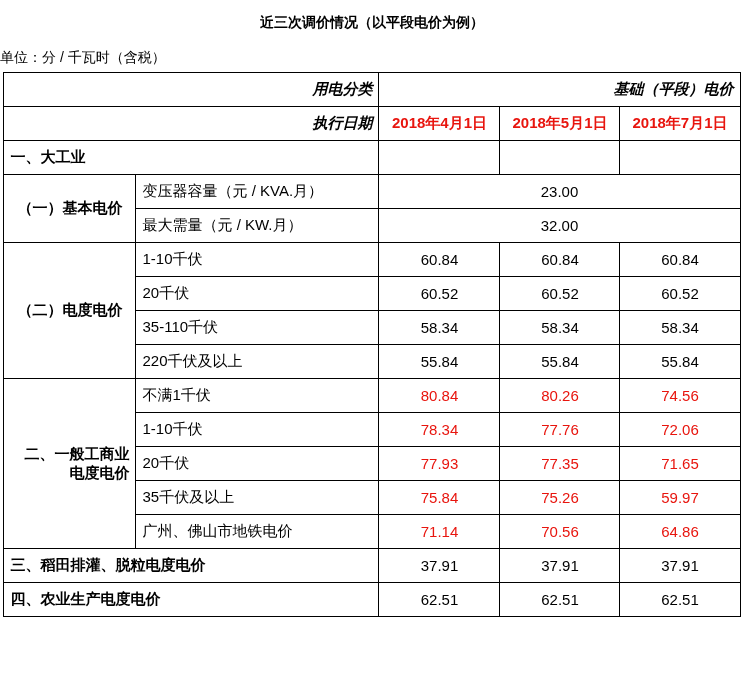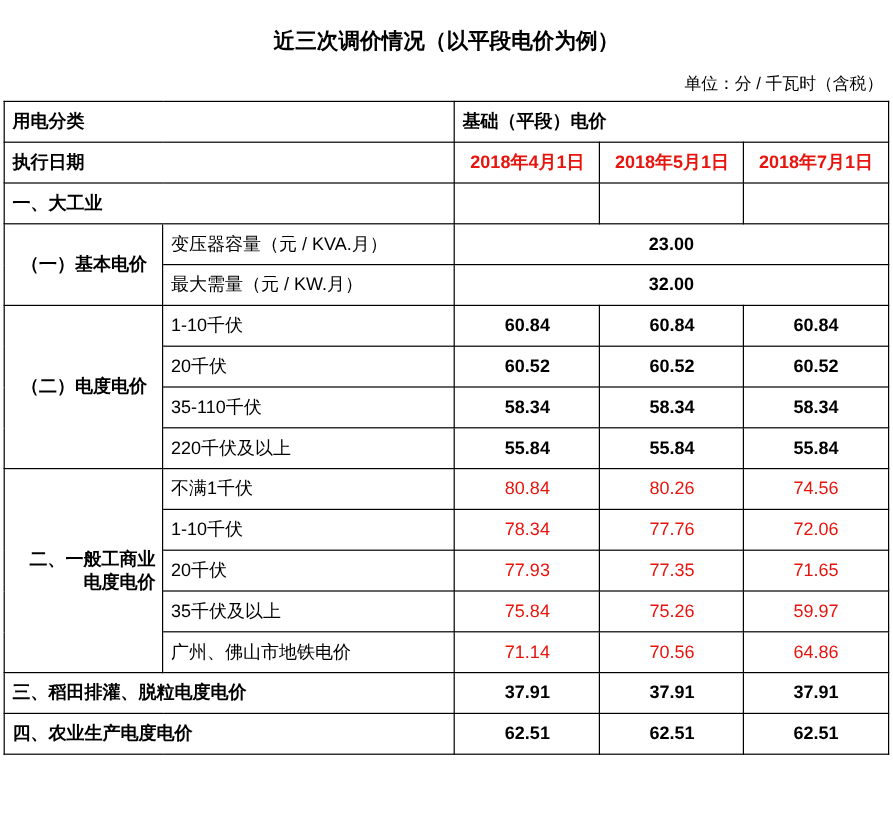--- a/index.html
+++ b/index.html
@@ -24,50 +24,50 @@
   .title {
     text-align: center;
     font-size: 23px;
     font-weight: bold;
     letter-spacing: 0px;
     margin-top: 16px;
     line-height: 30px;
   }
   .subtitle {
     text-align: center;
-    font-size: 18px;
-    font-weight: bold;
-    margin-top: 22px;
+    font-size: 14px;
+    font-weight: bold;
+    margin-top: 10px;
     line-height: 24px;
   }
   .unit-line {
-    text-align: right;
+    text-align: left;
     font-size: 14px;
     margin-top: 14px;
     padding-right: 8px;
     line-height: 18px;
-    padding-left: 24px;
   }
   table.rate-table {
     border-collapse: collapse;
     width: 736px;
     margin: 6px auto 0 auto;
     table-layout: fixed;
   }
   table.rate-table td {
     border: 1px solid #000000;
     font-size: 15px;
     height: 33px;
     padding: 0 6px;
     vertical-align: middle;
   }
   .hdr {
-    text-align: left;
-    font-weight: bold;
-    font-size: 16px;
+    text-align: right;
+    font-weight: bold;
+    font-size: 16px;
+    font-style: italic;
   }
   .hdr-date {
     text-align: center;
     font-weight: bold;
     font-size: 15px;
     color: #e8150e;
   }
   .cat-major {
     font-weight: bold;
     font-size: 16px;
@@ -85,21 +85,20 @@
     font-weight: bold;
   }
   .cat-item {
     font-size: 15px;
     text-align: left;
     padding-left: 8px;
   }
   .val {
     text-align: center;
     font-size: 16px;
-    font-weight: bold;
   }
   .val-red {
     text-align: center;
     font-size: 16px;
     color: #e8150e;
     margin-top: 28px;
   }
   .nb-right {
     border-right: none !important;
   }

